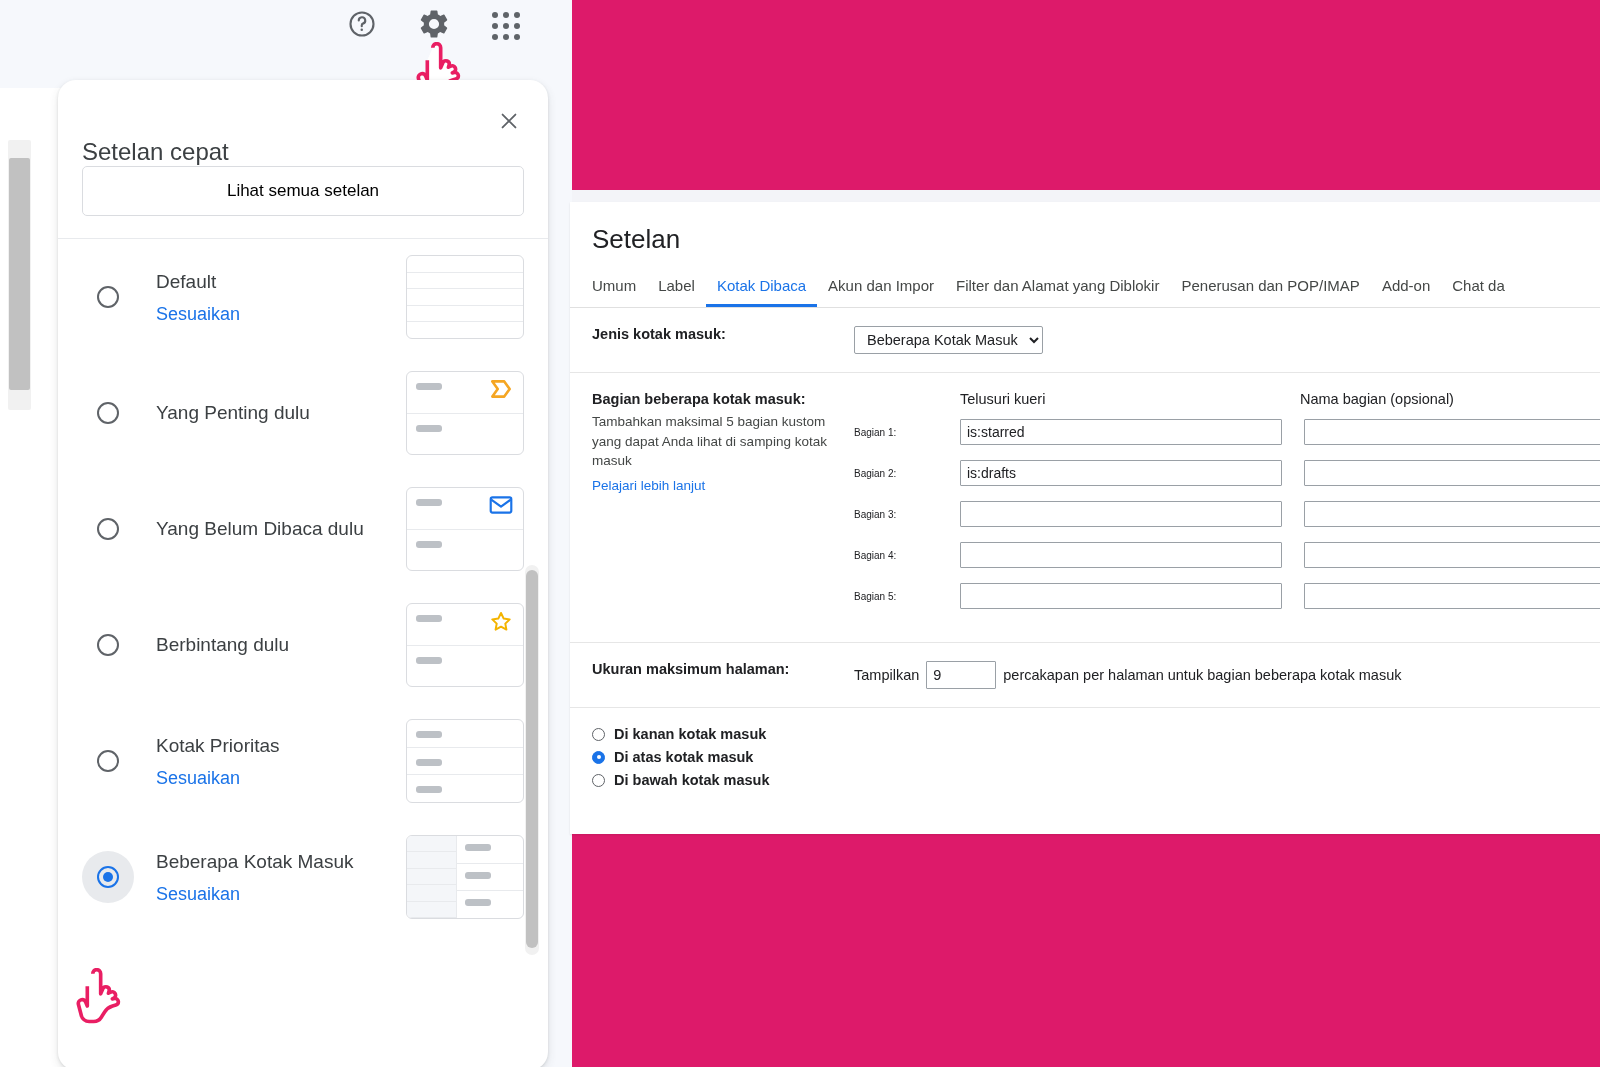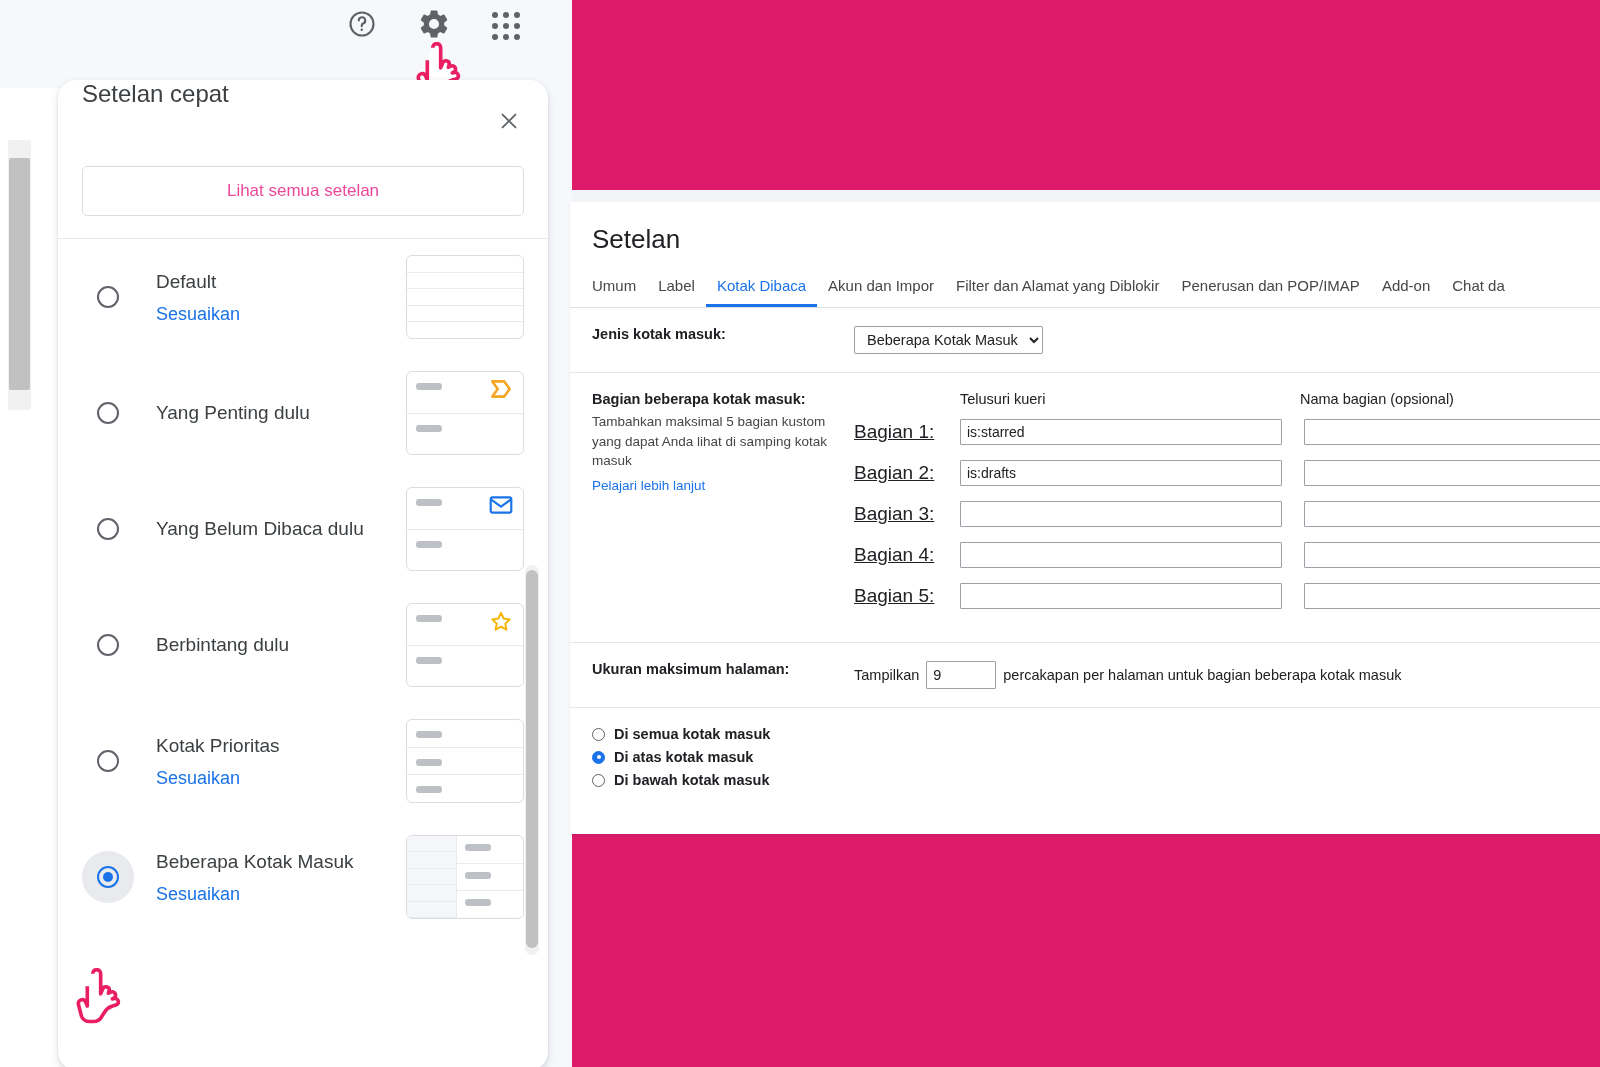--- a/index.html
+++ b/index.html
@@ -62,32 +62,32 @@
 
   
   .qs-panel {
     position: absolute; left: 58px; top: 80px; width: 490px; height: 990px;
     background: #ffffff; border-radius: 18px;
     box-shadow: 0 1px 3px rgba(60,64,67,.15), 0 4px 10px rgba(60,64,67,.12);
     overflow: hidden;
   }
   .qs-header {
     position: relative; height: 86px;
-    display: flex; align-items: flex-start; padding: 0 24px;
+    display: flex; align-items: flex-end; padding: 0 24px;
   }
   .qs-title { font-size: 24px; color: #3c4043; font-weight: 400; }
   .qs-close {
     position: absolute; right: 18px; top: 22px; width: 42px; height: 42px;
     display: flex; align-items: center; justify-content: center; border-radius: 50%;
     color: #5f6368;
   }
   .qs-seeall-wrap { padding: 0 24px 22px; }
   .qs-seeall {
     width: 100%; height: 50px; border: 1px solid #dadce0; border-radius: 5px;
-    background: #fff; color: #ec4899; font-size: 17px; font-weight: 500;
+    background: #fff; color: #000000; font-size: 17px; font-weight: 500;
     font-family: "Liberation Sans", sans-serif;
     display: flex; align-items: center; justify-content: center;
   }
   .qs-divider { height: 1px; background: #e8eaed; margin: 0 0 0 0; }
 
   .qs-section-label {
     font-size: 14.5px; letter-spacing: .9px; color: #3c4043;
     padding: 34px 24px 10px; font-weight: 400;
   }
 
@@ -180,21 +180,21 @@
     padding: 4px 8px; border: 1px solid #9aa0a6; border-radius: 2px;
     background: #fff; color: #202124;
   }
 
   .grid-head { display: flex; margin-bottom: 12px; }
   .grid-head .spacer { width: 106px; flex: 0 0 106px; }
   .gh1 { width: 340px; flex: 0 0 340px; font-size: 14.5px; color: #202124; }
   .gh2 { width: 340px; flex: 0 0 340px; font-size: 14.5px; color: #202124; }
 
   .sec-row { display: flex; align-items: center; margin-bottom: 15px; }
-  .sec-label { width: 106px; flex: 0 0 106px; font-size: 19px; color: #202124; text-decoration: underline; }
+  .sec-label { width: 106px; flex: 0 0 106px; font-size: 10px; color: #202124; }
   .txt {
     width: 322px; height: 26px; border: 1px solid #9aa0a6; border-radius: 1px;
     padding: 2px 6px; font-family: "Liberation Sans", sans-serif; font-size: 14px;
     color: #202124; background: #fff;
   }
   .txt.second { margin-left: 22px; }
 
   .pg-line { display: flex; align-items: center; gap: 7px; font-size: 14.5px; padding-left: 270px; }
   .pg-input {
     width: 70px; height: 28px; border: 1px solid #9aa0a6; border-radius: 1px;
@@ -516,21 +516,21 @@
             <span>percakapan per halaman untuk bagian beberapa kotak masuk</span>
           </div>
         </div>
       </div>
 
       <div class="sw-row">
         <div class="sw-rowbody">
           <div class="radio-group" style="padding-left:0">
             <div class="radio-line">
               <span class="r-sm"></span>
-              <span>Di semua kotak masuk</span>
+              <span>Di kanan kotak masuk</span>
             </div>
             <div class="radio-line">
               <span class="r-sm checked"></span>
               <span>Di atas kotak masuk</span>
             </div>
             <div class="radio-line">
               <span class="r-sm"></span>
               <span>Di bawah kotak masuk</span>
             </div>
           </div>

